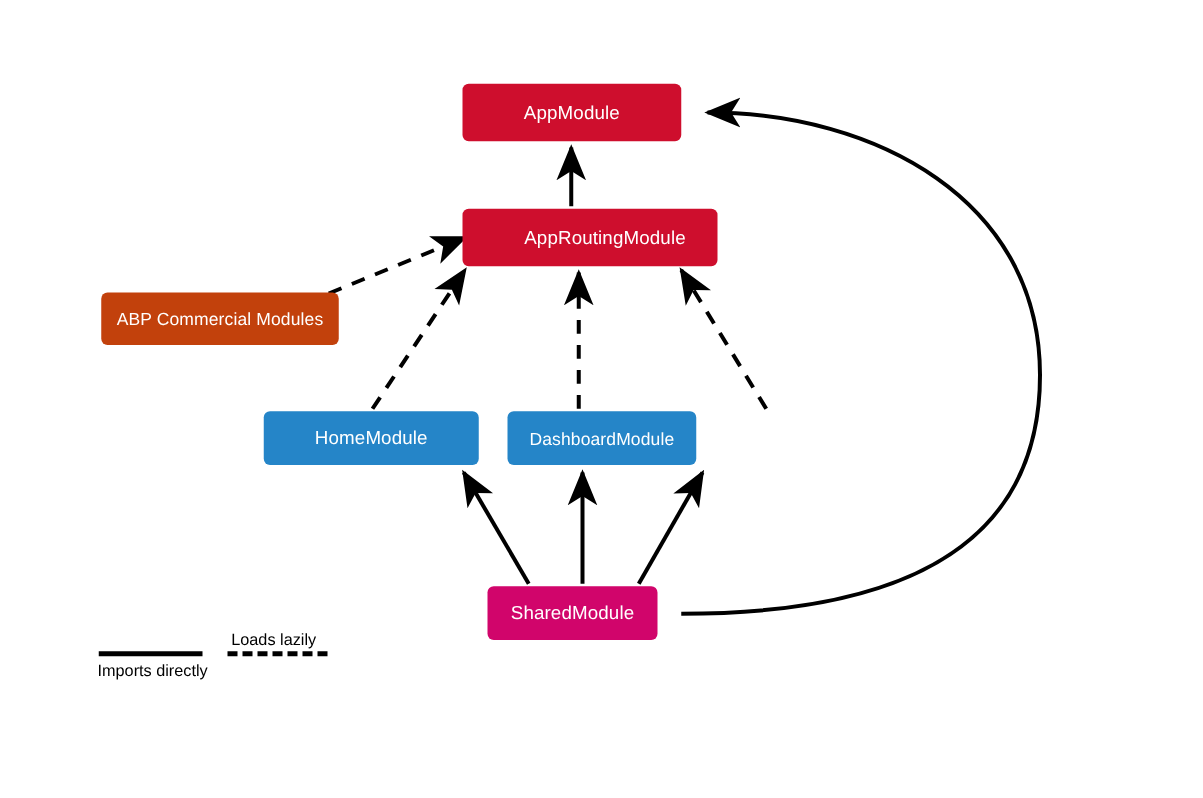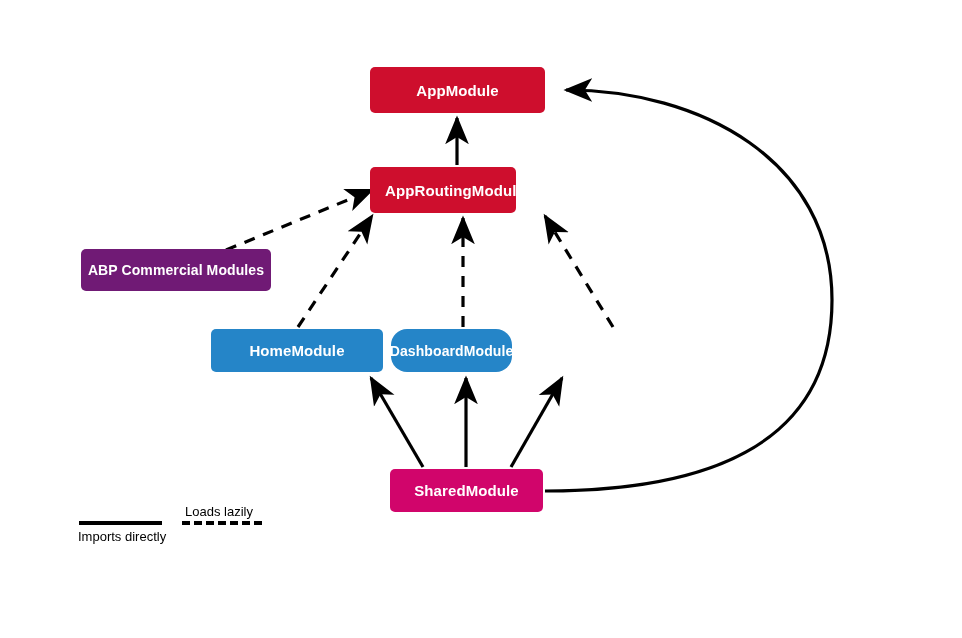--- a/index.html
+++ b/index.html
@@ -27,21 +27,21 @@
     height: 638px;
   }
   .node {
     position: absolute;
     box-sizing: border-box;
     border-radius: 5px;
     display: flex;
     align-items: center;
     justify-content: center;
     color: #ffffff;
-    font-weight: bold;
+    font-weight: normal;
     font-size: 15px;
     letter-spacing: 0.1px;
     font-family: "Liberation Sans", sans-serif;
     text-align: right;
     white-space: nowrap;
     z-index: 5;
   }
   .legend {
     position: absolute;
     z-index: 6;
@@ -96,38 +96,38 @@
 
     <line x1="463" y1="327" x2="463" y2="218" stroke="#000000" stroke-width="3.2" stroke-dasharray="11 9" marker-end="url(#arrow-dashed)"></line>
 
     <line x1="613" y1="327" x2="545" y2="216" stroke="#000000" stroke-width="3.2" stroke-dasharray="11 9" marker-end="url(#arrow-dashed)"></line>
   </svg>
 
   <div class="node" style="left:370px; top:67px; width:175px; height:46px; background:#CE0E2D;">
     <span>AppModule</span>
   </div>
 
-  <div class="node" style="left:370px; top:167px; width:146px; height:46px; background:#CE0E2D;padding-left:24px;">
+  <div class="node" style="left:370px; top:167px; width:204px; height:46px; background:#CE0E2D;padding-left:24px;">
     <span>AppRoutingModule</span>
   </div>
 
-  <div class="node" style="left:81px; top:249px; width:190px; height:42px; background:#701a75; font-size:14px;">
+  <div class="node" style="left:81px; top:234px; width:190px; height:42px; background:#c2410c; font-size:14px;">
     <span>ABP Commercial Modules</span>
   </div>
 
   <div class="node" style="left:211px; top:329px; width:172px; height:43px; background:#2585C8;">
     <span>HomeModule</span>
   </div>
 
-  <div class="node" style="left:391px; top:329px; width:121px; height:43px; background:#2585C8; font-size:14px;border-radius:16px;">
+  <div class="node" style="left:406px; top:329px; width:151px; height:43px; background:#2585C8; font-size:14px;">
     <span>DashboardModule</span>
   </div>
 
 
-  <div class="node" style="left:390px; top:469px; width:153px; height:43px; background:#D1056B;">
+  <div class="node" style="left:390px; top:469px; width:136px; height:43px; background:#D1056B;">
     <span>SharedModule</span>
   </div>
 
   <div class="legend" style="left:0px; top:0px; width:962px; height:638px;">
     <div class="legend-rule solid" style="left:79px; top:521px; width:83px;"></div>
     <div class="legend-label" style="left:78px; top:529px;">Imports directly</div>
 
     <div class="legend-rule dashed" style="left:182px; top:521px; width:80px;"></div>
     <div class="legend-label" style="left:185px; top:504px;">Loads lazily</div>
   </div>

